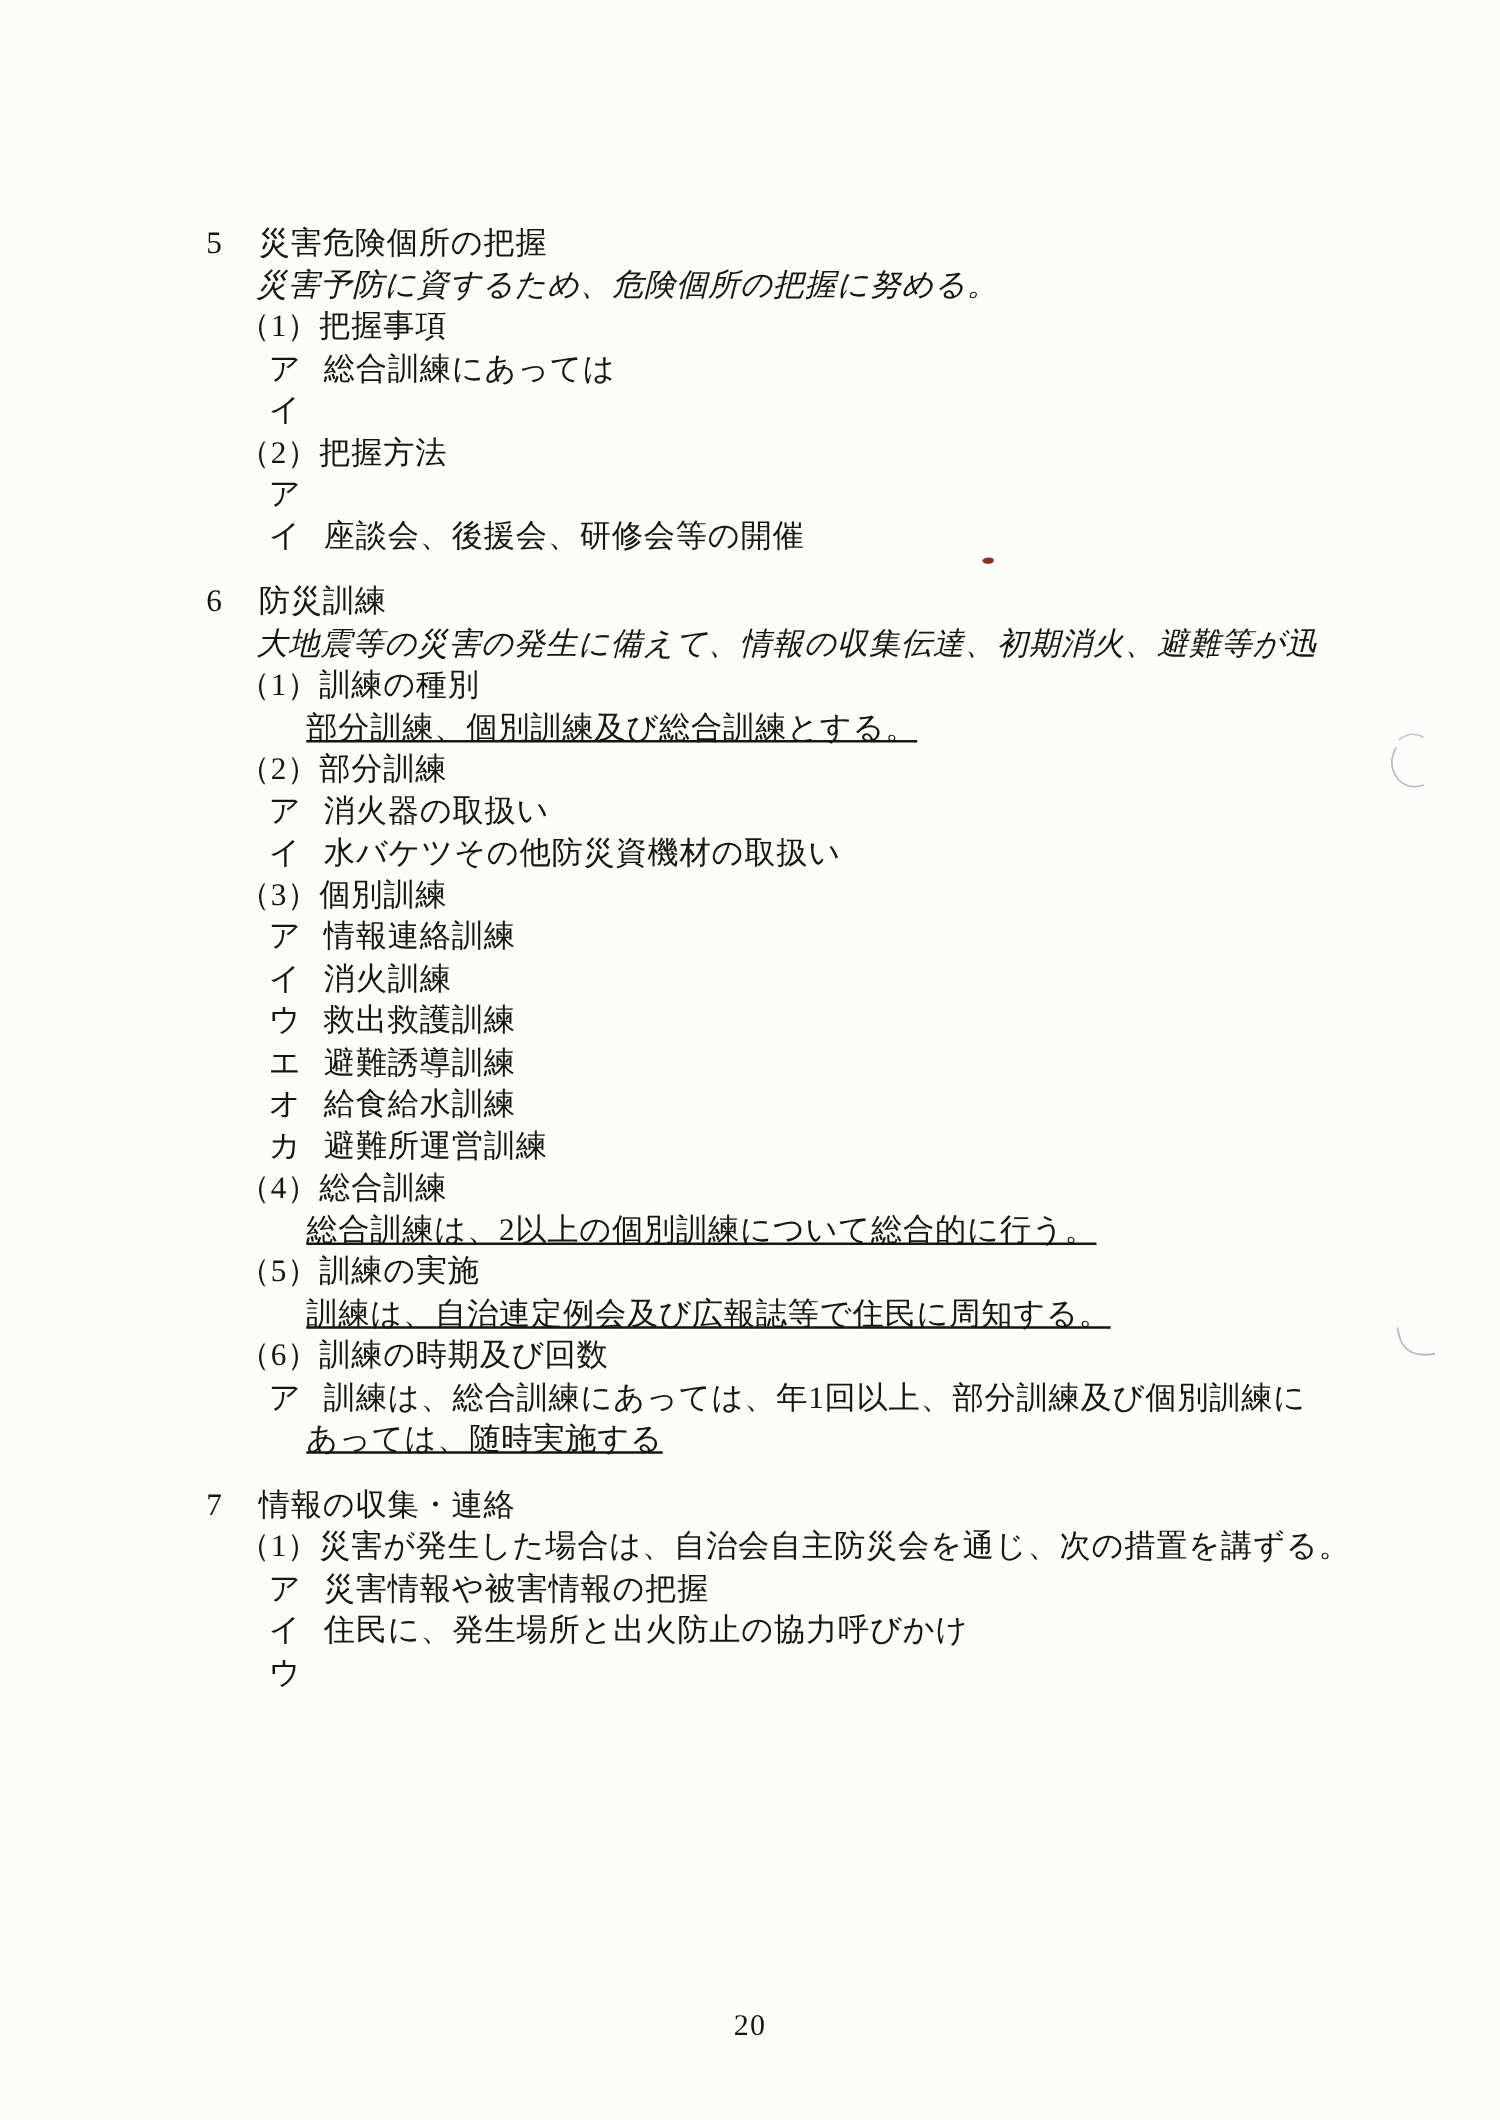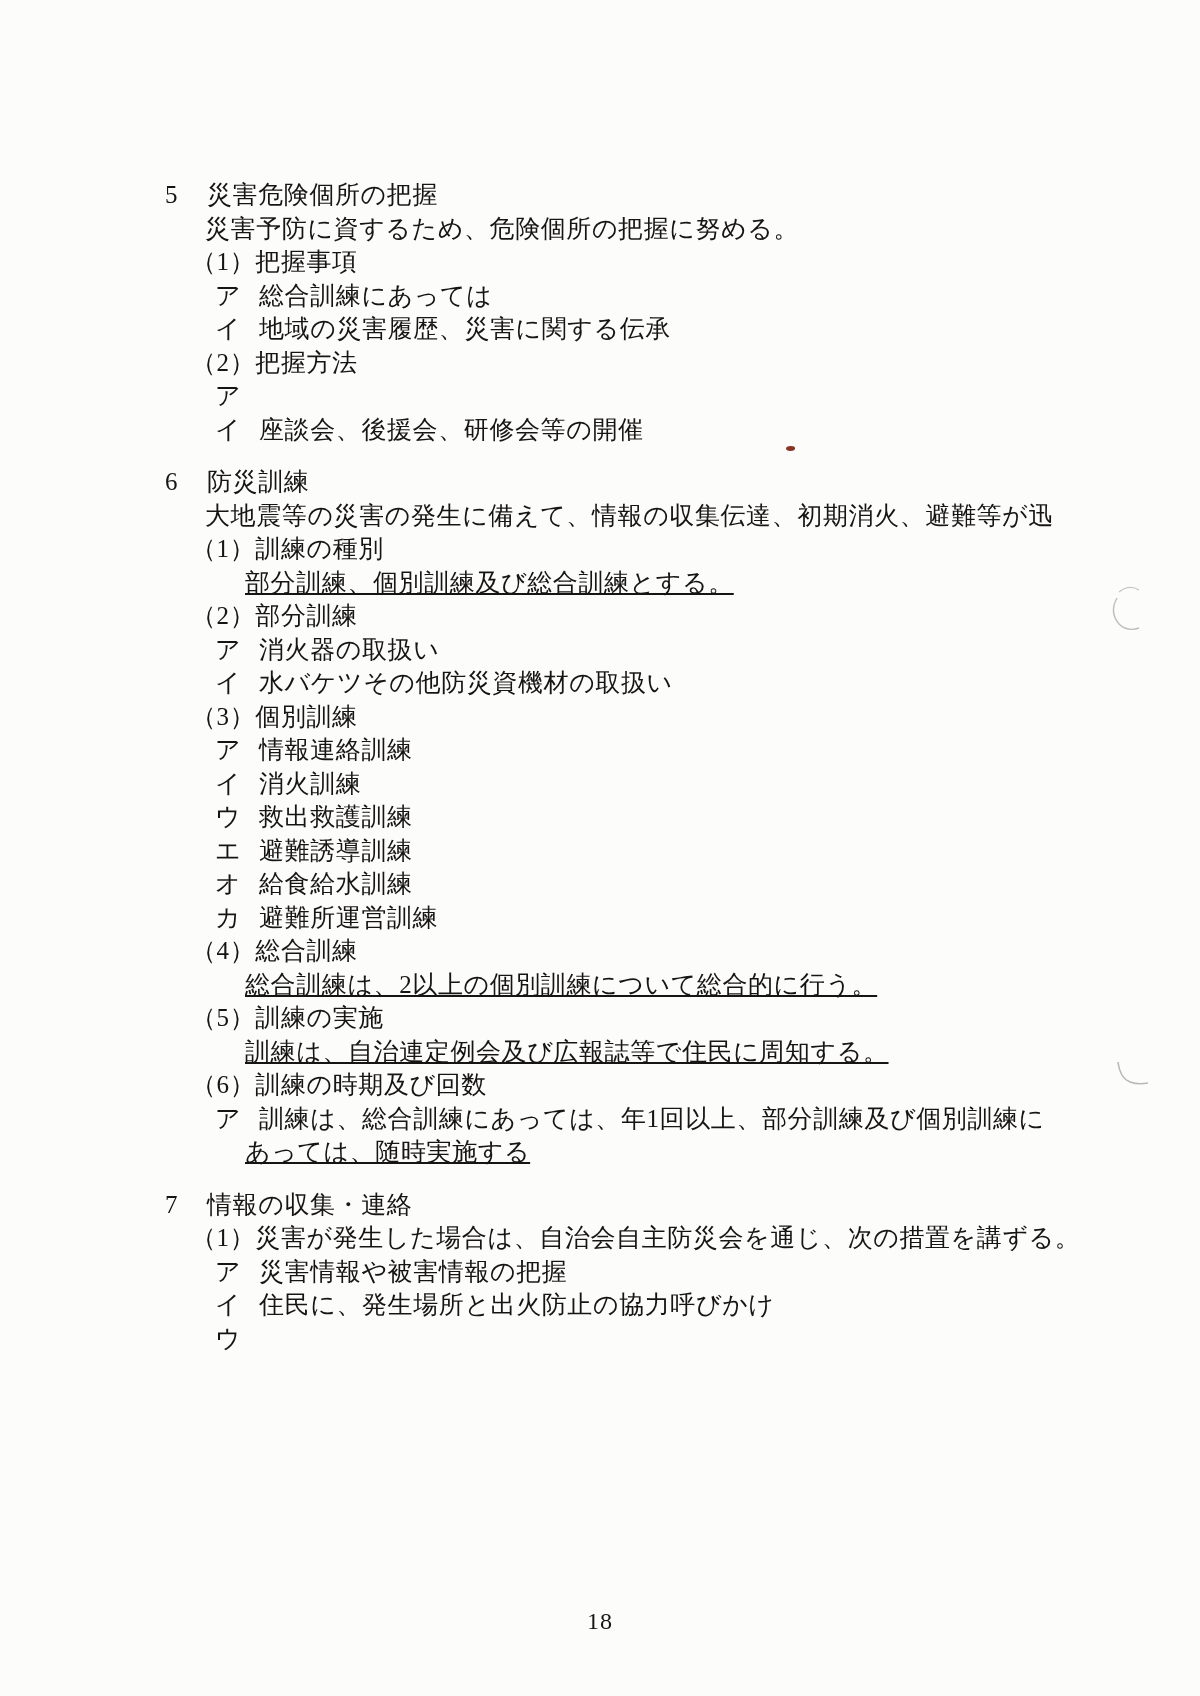--- a/index.html
+++ b/index.html
@@ -28,21 +28,21 @@
     display: flex;
     align-items: baseline;
     font-size: 25px;
     line-height: 33.5px;
     letter-spacing: 0.6px;
     white-space: nowrap;
   }
   
   .row.h .num   { flex: 0 0 42px; }
   
-  .row.p1 { padding-left: 40px; }
+  .row.p1 { padding-left: 40px; font-style: italic; }
   
   .row.p0 { padding-left: 16px; }
   
   .row.n  { padding-left: 26px; }
   .row.n .label { flex: 0 0 62px; }
   
   .row.k  { padding-left: 50px; }
   .row.k .label { flex: 0 0 44px; }
   
   .row.s, .row.kc { padding-left: 80px; text-decoration: underline; }
@@ -86,21 +86,20 @@
         <div class="row n">
           <span class="label">（1）</span>
           <span class="text">把握事項</span>
         </div>
         <div class="row k">
           <span class="label">ア</span>
           <span class="text">総合訓練にあっては</span>
         </div>
         <div class="row k">
           <span class="label">イ</span>
-          <span class="text">地域の災害履歴、災害に関する伝承</span>
         </div>
         <div class="row n">
           <span class="label">（2）</span>
           <span class="text">把握方法</span>
         </div>
         <div class="row k">
           <span class="label">ア</span>
         </div>
         <div class="row k">
           <span class="label">イ</span>
@@ -213,14 +212,14 @@
 
   <div class="artifact speck"></div>
   <svg class="artifact arc1" width="60" height="64">
     <path d="M14 14 Q24 6 34 12" fill="none" stroke="#c6c6c6" stroke-width="1.3"></path>
     <path d="M12 20 Q4 34 14 46 Q22 54 34 50" fill="none" stroke="#bdbdbd" stroke-width="1.4"></path>
   </svg>
   <svg class="artifact arc2" width="50" height="44">
     <path d="M8 8 Q10 24 20 28 Q28 31 38 29" fill="none" stroke="#b9b9b9" stroke-width="1.5"></path>
   </svg>
 
-  <div class="footer">18</div>
+  <div class="footer">20</div>
 </div>
 
 </body></html>

